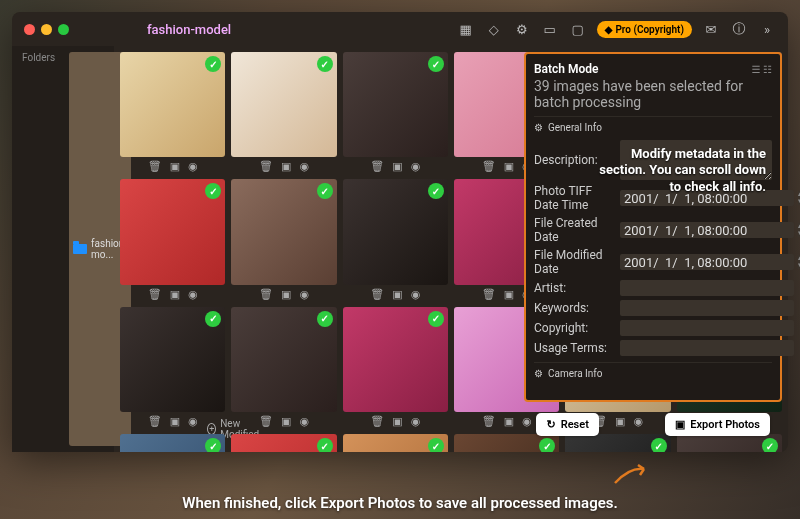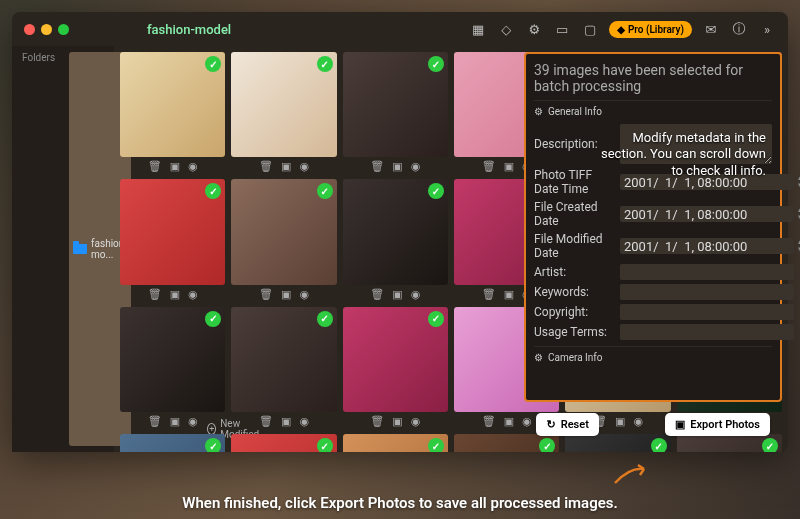--- a/index.html
+++ b/index.html
@@ -2,21 +2,21 @@
 <html><head>
 <meta charset="utf-8">
 <style>
   *{box-sizing:border-box;margin:0;padding:0;font-family:-apple-system,BlinkMacSystemFont,"Segoe UI",Roboto,Helvetica,Arial,sans-serif}
   body{width:800px;height:519px;overflow:hidden;background:linear-gradient(120deg,#3b3a2f 0%,#5a4838 25%,#6a5540 50%,#524336 75%,#372f29 100%);}
   .window{position:absolute;top:12px;left:12px;right:12px;height:440px;background:#2a241f;border-radius:8px;box-shadow:0 10px 40px rgba(0,0,0,.5);display:flex;flex-direction:column;color:#ccc}
   .titlebar{height:34px;display:flex;align-items:center;padding:0 12px;gap:8px}
   .tl-dots{display:flex;gap:6px}
   .dot{width:11px;height:11px;border-radius:50%}
   .dot.red{background:#ff5f57}.dot.yellow{background:#febc2e}.dot.green{background:#28c840}
-  .title{margin-left:70px;font-size:13px;color:#86efac;font-weight:500}
+  .title{margin-left:70px;font-size:13px;color:#f0abfc;font-weight:500}
   .tb-right{margin-left:auto;display:flex;gap:10px;align-items:center}
   .ticon{width:18px;height:18px;display:flex;align-items:center;justify-content:center;color:#bbb;font-size:13px}
   .pro{background:#ffa500;color:#000;font-size:10px;font-weight:600;padding:3px 8px;border-radius:10px;display:flex;align-items:center;gap:3px}
   .body{flex:1;display:flex;min-height:0}
   .sidebar{width:102px;background:#231e1a;display:flex;flex-direction:row;padding:6px 0}
   .sb-h{font-size:10px;color:#888;padding:0 10px 4px}
   .sb-item{display:flex;align-items:center;gap:4px;padding:4px 8px;font-size:10px;color:#ddd}
   .sb-item.sel{background:#6b5a47;border-radius:3px;margin:0 4px;padding:4px 4px}
   .fico{width:14px;height:10px;background:#1e90ff;border-radius:1px;position:relative;flex-shrink:0}
   .fico:before{content:"";position:absolute;top:-3px;left:0;width:6px;height:3px;background:#1e90ff;border-radius:1px 1px 0 0}
@@ -33,21 +33,21 @@
   .p-head{display:flex;align-items:center;justify-content:space-between;margin-bottom:2px}
   .p-title{font-size:12px;font-weight:600;color:#fff}
   .p-sub{color:#aaa;font-size:14px;margin-bottom:6px}
   .sect{display:flex;align-items:center;gap:5px;padding:5px 0;border-top:1px solid #2f2a25;color:#ccc;font-size:10px}
   .field{display:flex;align-items:center;gap:4px;padding:2px 0}
   .field label{width:82px;font-size:12px;color:#ccc;flex-shrink:0}
   .input{flex:1;background:#3a332c;border:none;color:#ddd;font-size:13px;padding:3px 4px;border-radius:2px;height:16px}
   .stepper{width:10px;display:flex;flex-direction:column}
   .stepper span{height:7px;background:#3a332c;font-size:7px;text-align:center;line-height:7px;color:#888}
   .desc .input{height:40px}
-  .annot1{position:absolute;top:8px;right:6px;width:170px;font-size:13px;font-weight:400;color:#fff;text-align:right;text-shadow:0 1px 2px #000;line-height:1.25;pointer-events:none;z-index:5}
+  .annot1{position:absolute;top:8px;right:6px;width:170px;font-size:13px;font-weight:700;color:#fff;text-align:right;text-shadow:0 1px 2px #000;line-height:1.25;pointer-events:none;z-index:5}
   .btns{position:absolute;right:18px;bottom:16px;display:flex;gap:66px;align-items:center}
   .btn{background:#fff;border-radius:5px;padding:5px 10px;font-size:11px;font-weight:600;color:#000;display:flex;align-items:center;gap:5px;box-shadow:0 1px 3px rgba(0,0,0,.3)}
   .caption{position:absolute;left:0;right:0;bottom:6px;text-align:center;color:#fff;font-size:15px;font-weight:600;text-shadow:0 1px 3px rgba(0,0,0,.6);padding:0 120px;line-height:1.35}
   
   .th-a{background:linear-gradient(135deg,#e8d5a8,#c9a56b)}
   .th-b{background:linear-gradient(135deg,#f0e6d8,#d4b896)}
   .th-c{background:linear-gradient(135deg,#4a3d3a,#2a1f1d)}
   .th-d{background:linear-gradient(135deg,#e8a0b5,#d67a94)}
   .th-e{background:linear-gradient(135deg,#62c770,#3a9c47)}
   .th-f{background:linear-gradient(135deg,#8a6b5c,#5a3f33)}
@@ -76,21 +76,21 @@
     </div>
     <div class="title">fashion-model</div>
     <div class="tb-right">
       <div class="ticon">▦</div>
       <div class="ticon">◇</div>
       <div class="ticon">⚙</div>
       <div class="ticon">▭</div>
       <div class="ticon">▢</div>
       <div class="pro">
           <span>◆</span>
-          <span>Pro (Library)</span>
+          <span>Pro (Copyright)</span>
         </div>
       <div class="ticon">✉</div>
       <div class="ticon">ⓘ</div>
       <div class="ticon">»</div>
     </div>
   </div>
 
   <div class="body">
 
     <div class="sidebar">
@@ -320,20 +320,24 @@
             <div class="thumb th-c">
               <div class="check">✓</div>
             </div>
   </div>
         </div>
     </div>
 
   </div>
 
   <div class="panel">
+    <div class="p-head">
+      <div class="p-title">Batch Mode</div>
+      <div style="color:#888">☰ ☷</div>
+    </div>
     <div class="p-sub">39 images have been selected for batch processing</div>
     <div class="sect">
       <span>⚙</span>
       <span>General Info</span>
     </div>
 
     <div style="position:relative;flex:1">
       <div class="field desc">
         <label>Description:</label>
         <textarea class="input" style=""></textarea>

